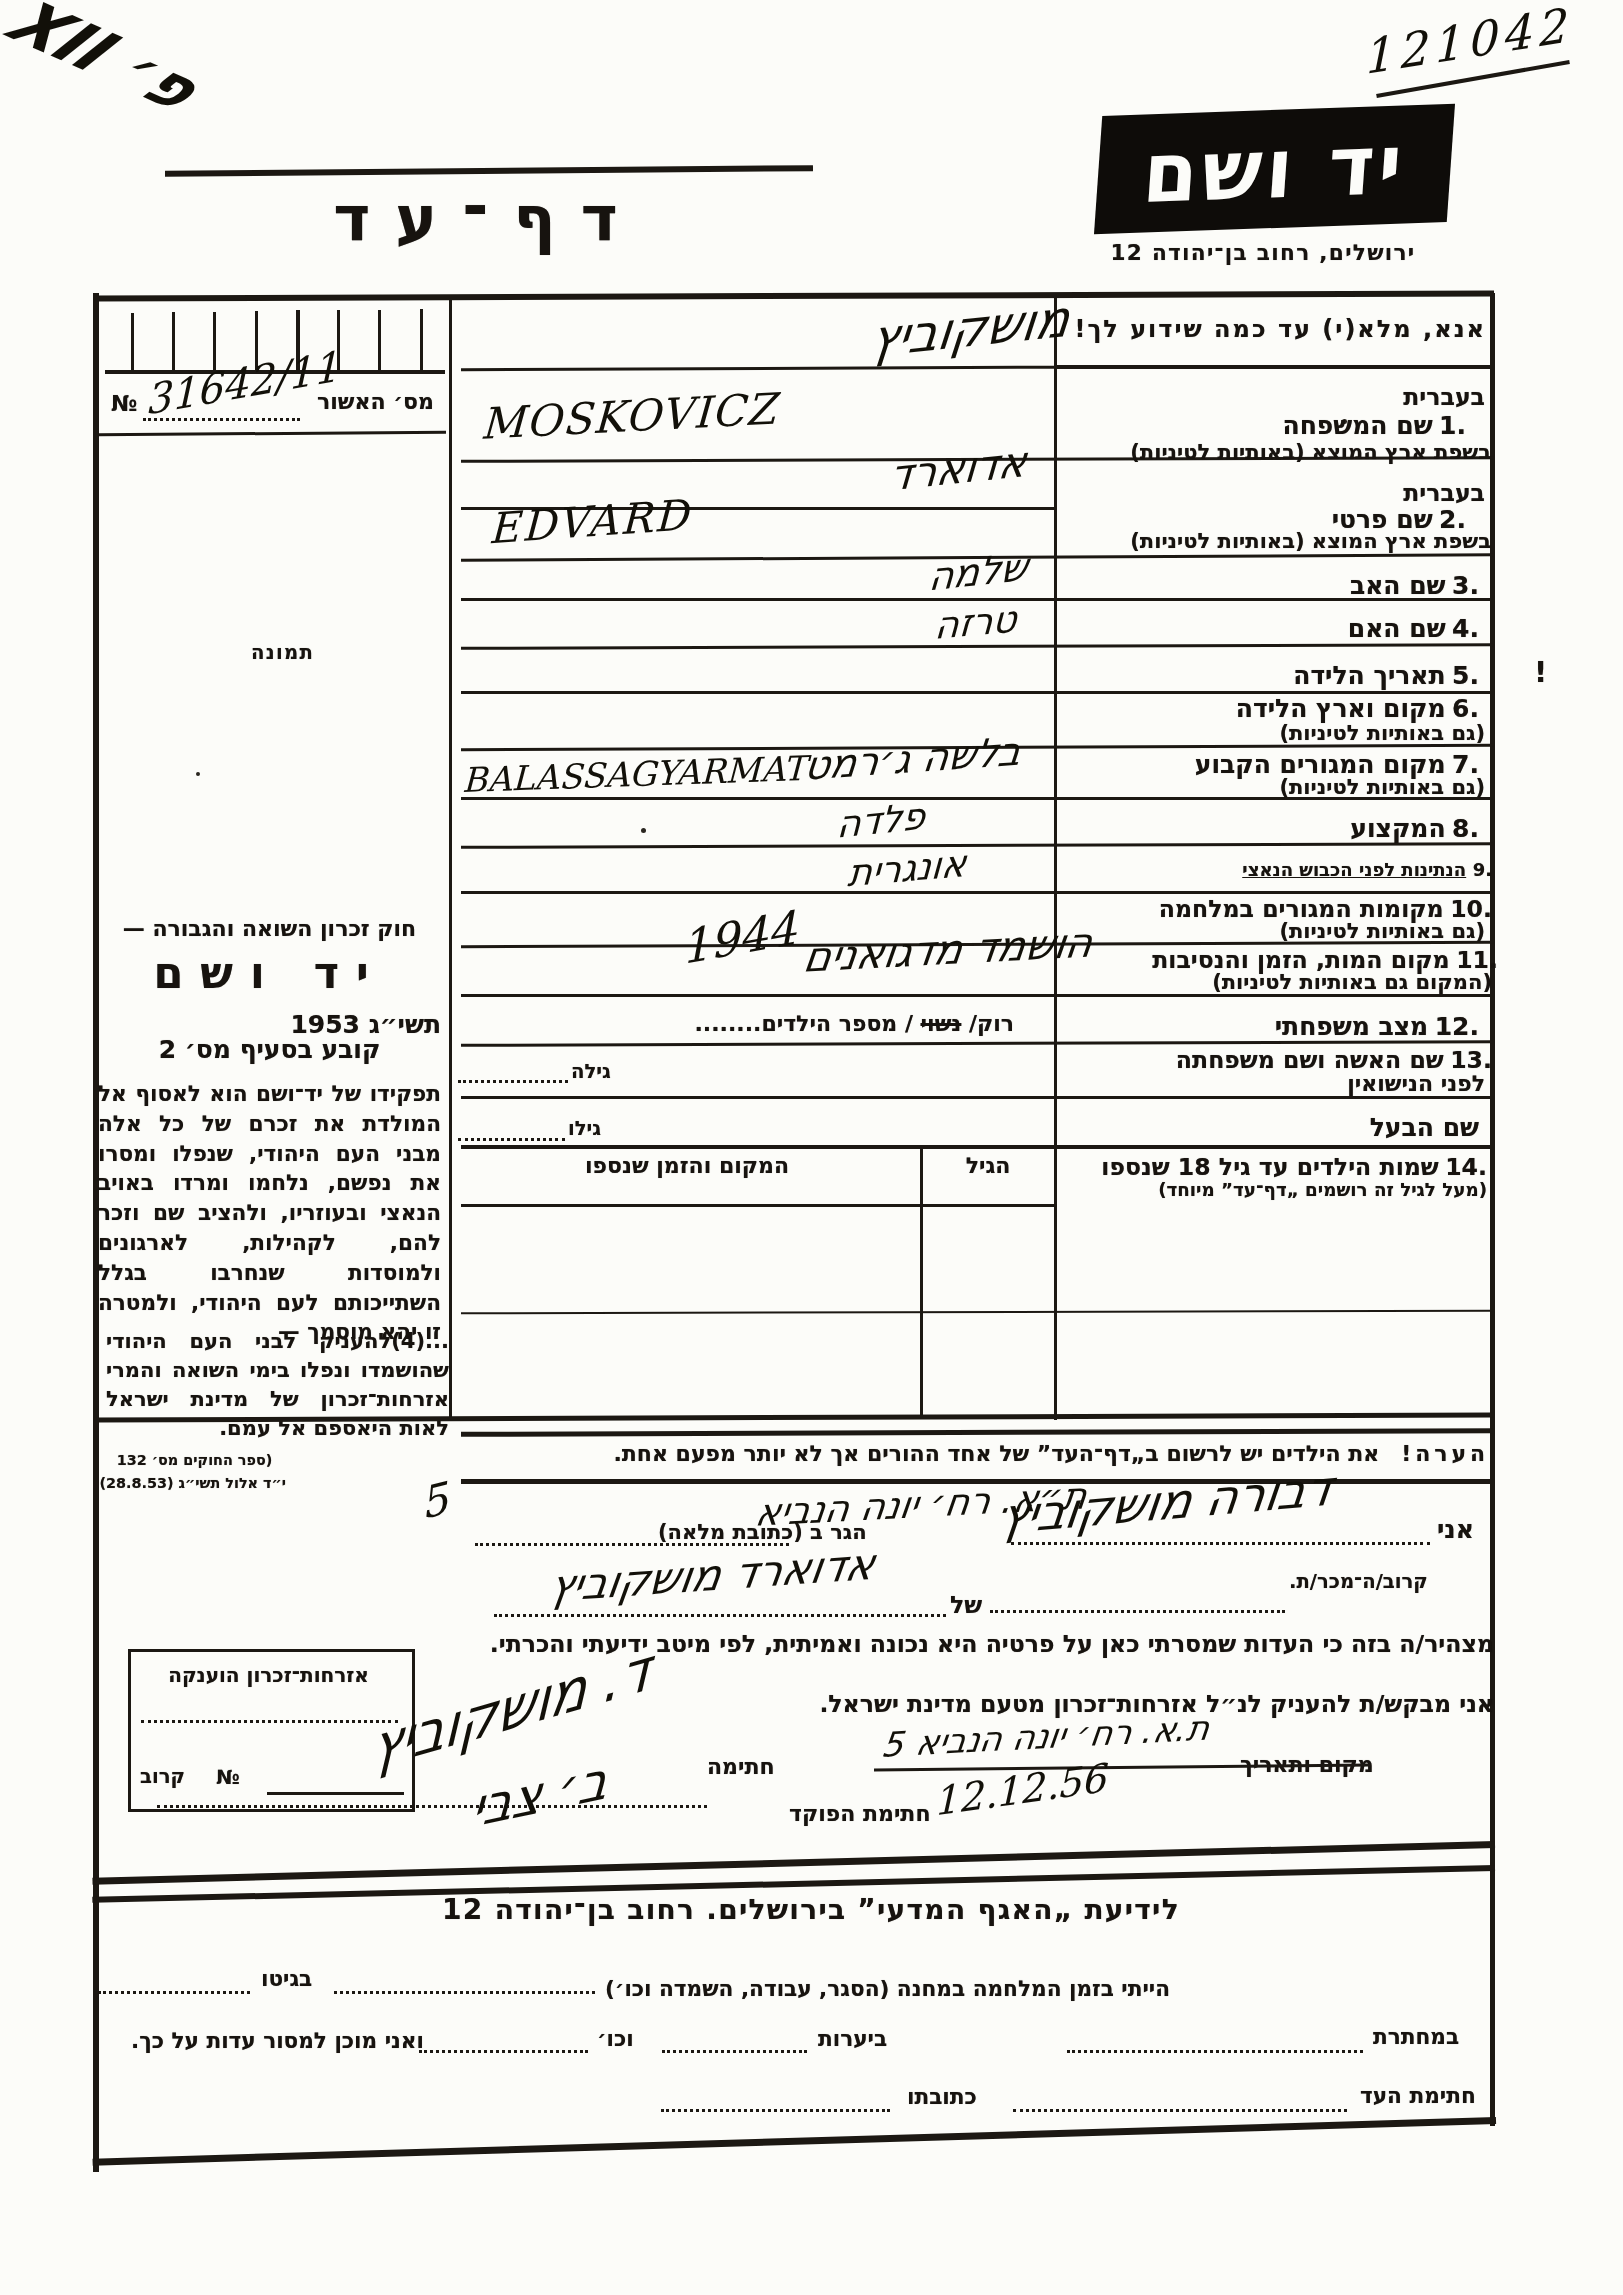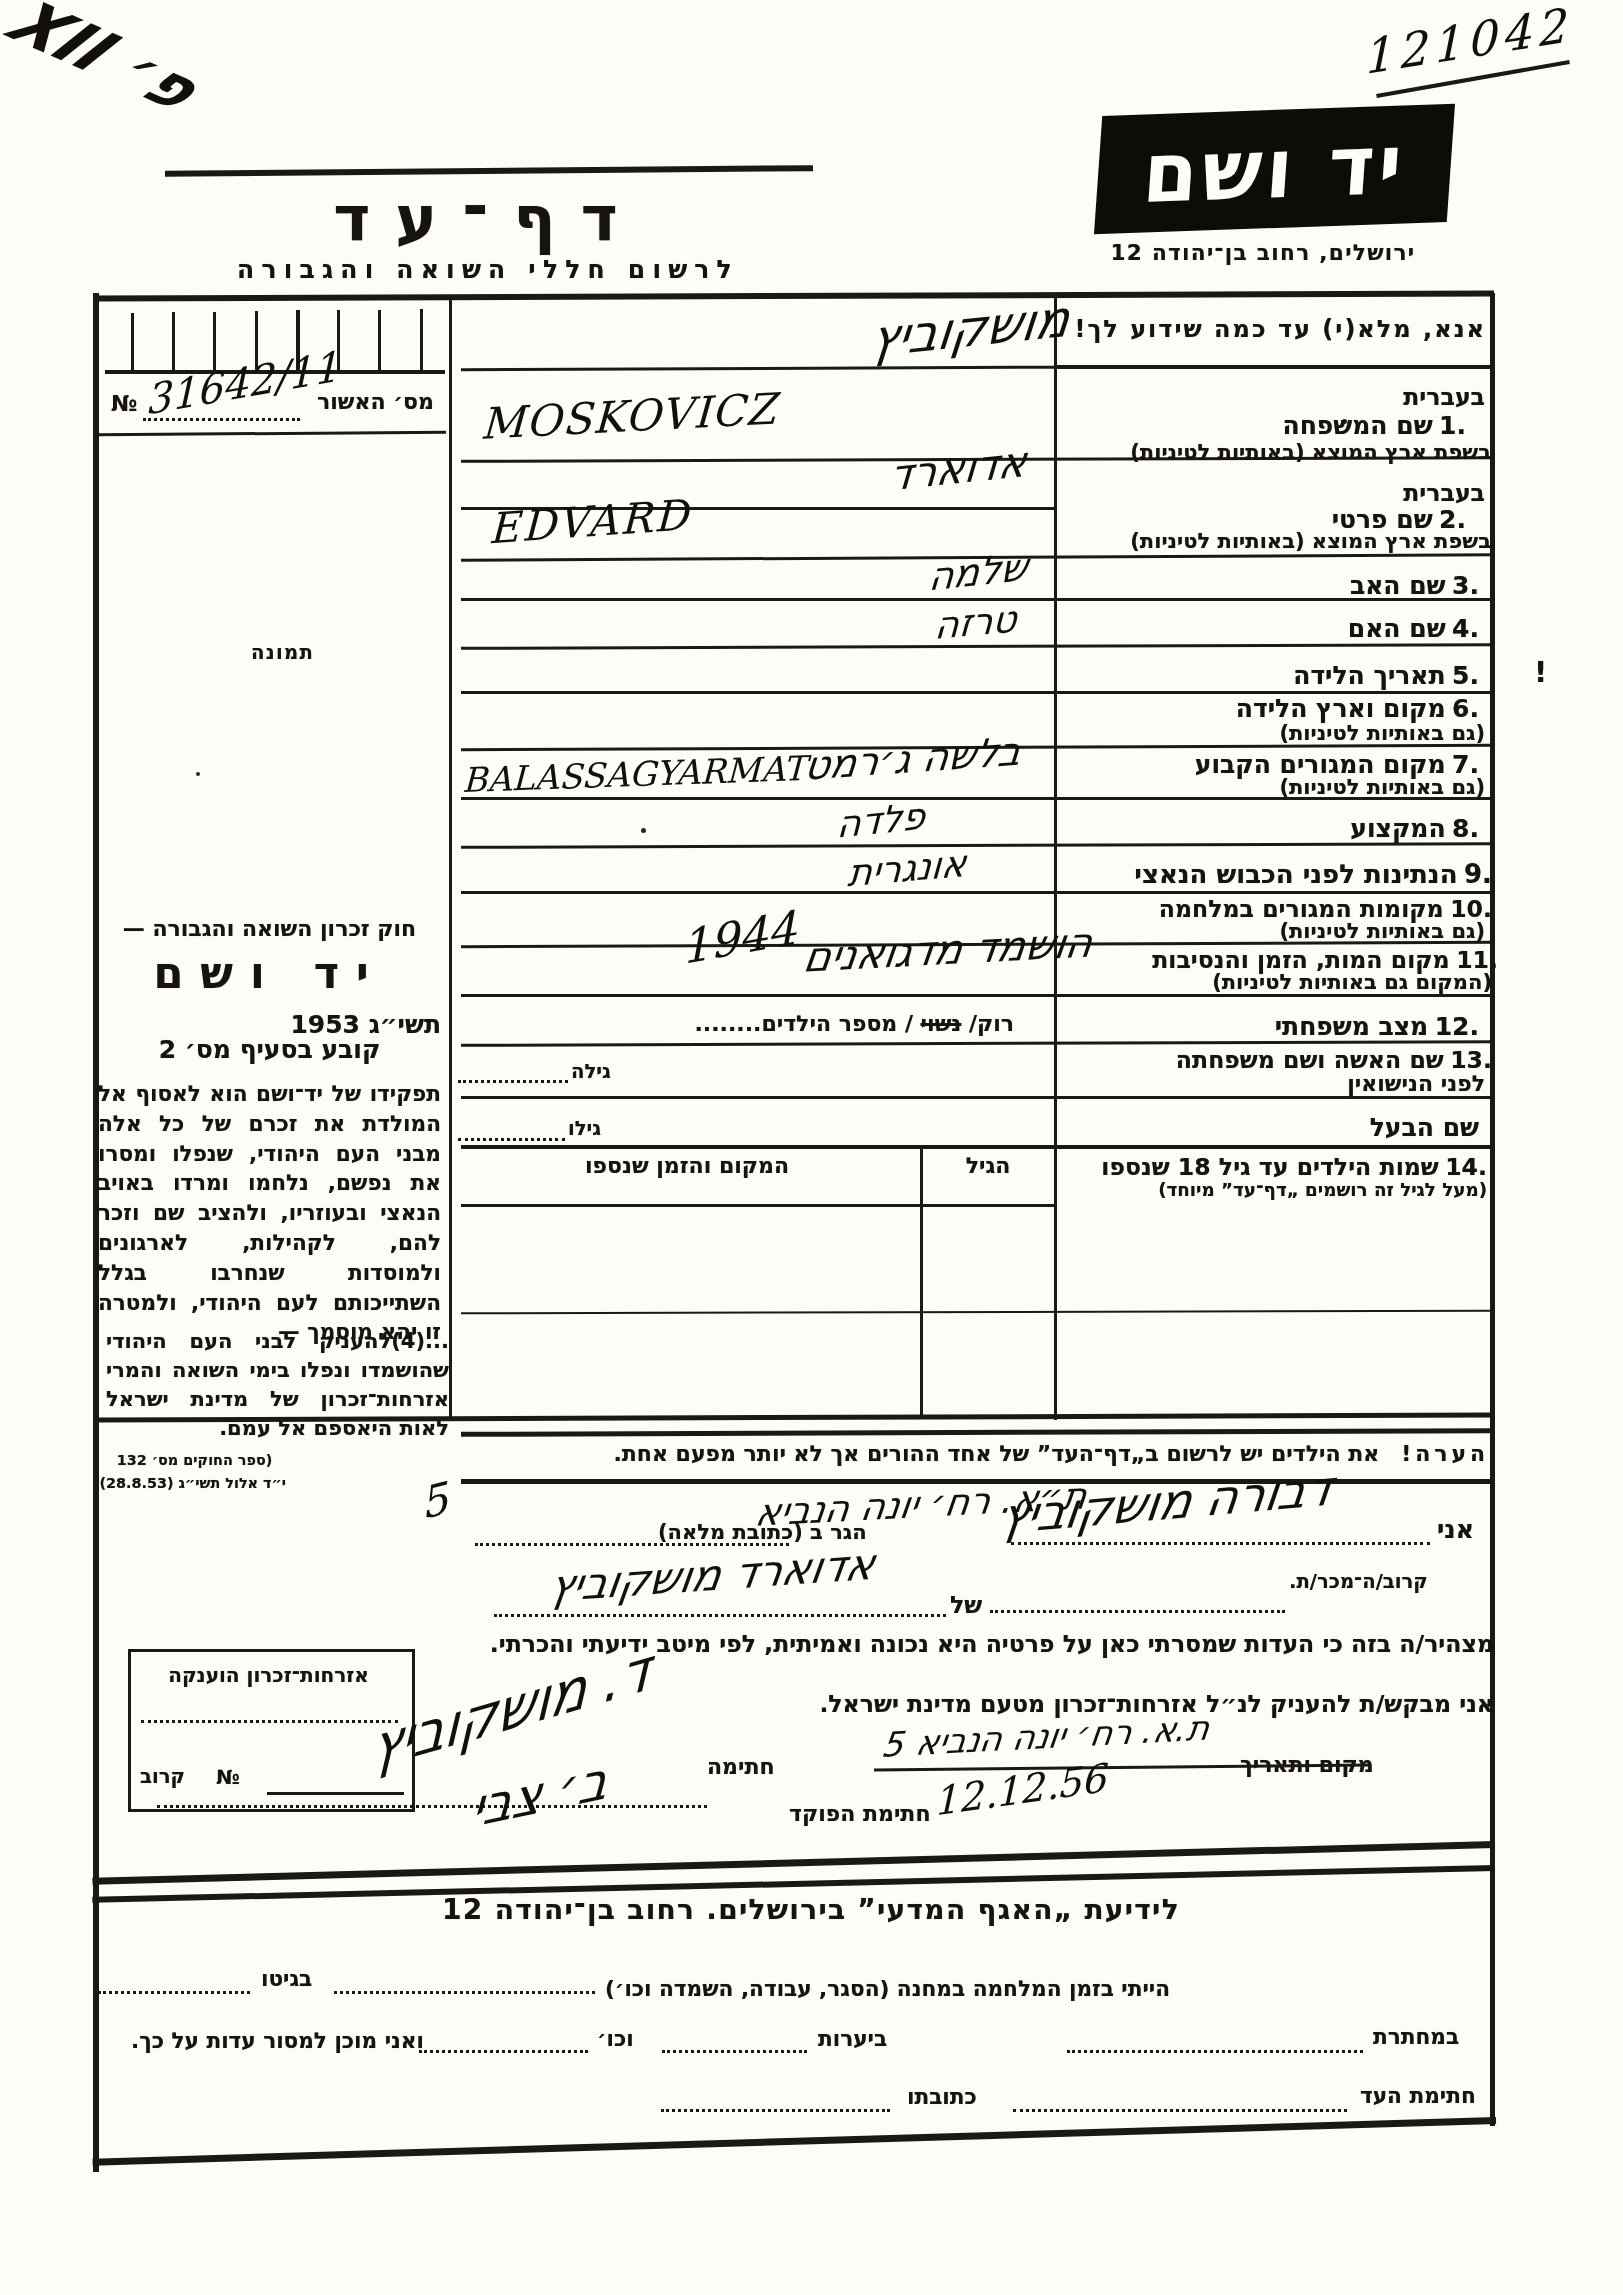--- a/index.html
+++ b/index.html
@@ -30,21 +30,20 @@
   <div class="hw hwh" style="left:11.8px;top:19.6px;font-size:63px;transform:rotate(24deg) skewX(-18deg);font-weight:bold;">פ׳ XII</div>
   <div class="hw" style="left:1365px;top:13px;font-size:47px;transform:rotate(-9deg) skewX(-10deg);letter-spacing:5.2px;">121042</div>
   <div class="ln" style="left:1375px;top:77px;width:196px;height:3.9px;transform:rotate(-10deg);"></div>
   <div class="hp" style="left:1534px;top:655px;font-size:29px;">!</div>
   <div class="speck" style="left:641px;top:828px;width:5.2px;height:5.2px;"></div>
   <div class="speck" style="left:196px;top:772px;width:3.9px;height:3.9px;"></div>
   <div class="speck" style="left:1342px;top:419px;width:4.6px;height:4.6px;"></div>
 
   <div class="ln" style="left:165px;top:168px;width:648px;height:5.9px;transform:rotate(-0.5deg);"></div>
   <div class="hp" style="left:164px;top:182px;width:648px;text-align:center;font-size:63px;letter-spacing:25px;">דף־עד</div>
-  <div class="hp" style="left:164px;top:255px;width:648px;text-align:center;font-size:25px;letter-spacing:7.2px;">לרשום חללי השואה והגבורה</div>
 
   <div class="logo" style="left:1098px;top:110px;width:353px;height:118px;transform:rotate(-2deg) skewX(-6deg);">
     <span class="hp" style="position:static;color:#fcfcf9;font-size:79px;letter-spacing:3.9px;transform:scaleY(1.05);">יד ושם</span>
   </div>
   <div class="hp" style="left:1047px;top:240px;width:432px;text-align:center;font-size:21.6px;letter-spacing:1.3px;">ירושלים, רחוב בן־יהודה 12</div>
 
   <div class="ln" style="left:93px;top:293px;width:1401px;height:5.9px;transform:rotate(-0.2deg);"></div>
   <div class="ln" style="left:93px;top:293px;width:5.9px;height:1879px;"></div>
   <div class="ln" style="left:1490px;top:293px;width:4.6px;height:1833px;"></div>
   <div class="ln" style="left:449px;top:295px;width:3.3px;height:1125px;"></div>
@@ -118,21 +117,21 @@
   <div class="hp" style="left:1073px;top:614px;width:406px;text-align:right;font-size:25px;"><span class="fnum">4.</span><span>שם האם</span></div>
   <div class="hp" style="left:1073px;top:661px;width:406px;text-align:right;font-size:25px;"><span class="fnum">5.</span><span>תאריך הלידה</span></div>
 
   <div class="hp" style="left:1073px;top:694px;width:406px;text-align:right;font-size:25px;"><span class="fnum">6.</span><span>מקום וארץ הלידה</span></div>
   <div class="hp" style="left:1073px;top:721px;width:412px;text-align:right;font-size:21px;">(גם באותיות לטיניות)</div>
 
   <div class="hp" style="left:1073px;top:750px;width:406px;text-align:right;font-size:25px;"><span class="fnum">7.</span><span>מקום המגורים הקבוע</span></div>
   <div class="hp" style="left:1073px;top:775px;width:412px;text-align:right;font-size:21px;">(גם באותיות לטיניות)</div>
 
   <div class="hp" style="left:1073px;top:814px;width:406px;text-align:right;font-size:25px;"><span class="fnum">8.</span><span>המקצוע</span></div>
-  <div class="hp" style="left:1073px;top:859px;width:419px;text-align:right;font-size:26px;"><span class="fnum">9.</span><span>הנתינות לפני הכבוש הנאצי</span></div>
+  <div class="hp" style="left:1073px;top:859px;width:419px;text-align:right;font-size:18px;text-decoration:underline;"><span class="fnum">9.</span><span>הנתינות לפני הכבוש הנאצי</span></div>
 
   <div class="hp" style="left:1073px;top:895px;width:419px;text-align:right;font-size:23.6px;"><span class="fnum">10.</span><span>מקומות המגורים במלחמה</span></div>
   <div class="hp" style="left:1073px;top:919px;width:412px;text-align:right;font-size:21px;">(גם באותיות לטיניות)</div>
 
   <div class="hp" style="left:1073px;top:946px;width:425px;text-align:right;font-size:23.6px;"><span class="fnum">11.</span><span>מקום המות, הזמן והנסיבות</span></div>
   <div class="hp" style="left:1073px;top:970px;width:419px;text-align:right;font-size:21px;">(המקום גם באותיות לטיניות)</div>
 
   <div class="hp" style="left:1073px;top:1012px;width:406px;text-align:right;font-size:25px;"><span class="fnum">12.</span><span>מצב משפחתי</span></div>
 
   <div class="hp" style="left:1073px;top:1046px;width:419px;text-align:right;font-size:23.6px;"><span class="fnum">13.</span><span>שם האשה ושם משפחתה</span></div>

